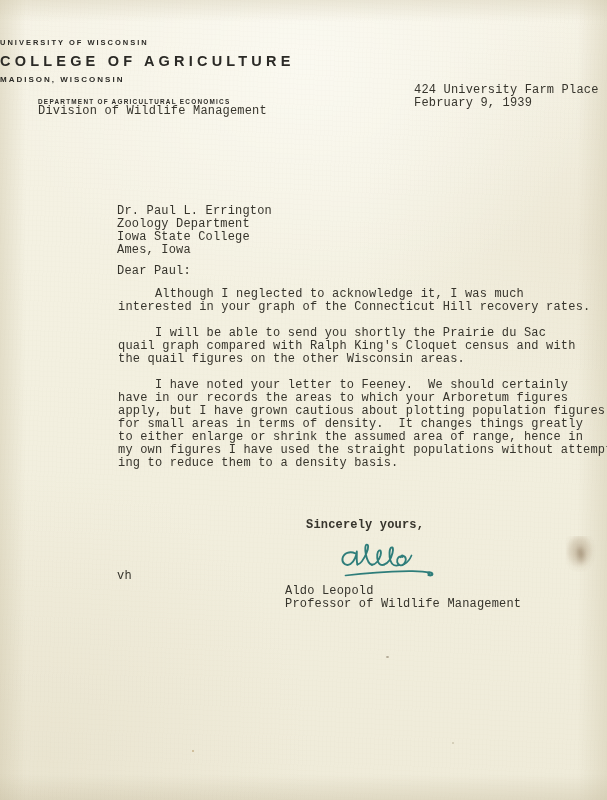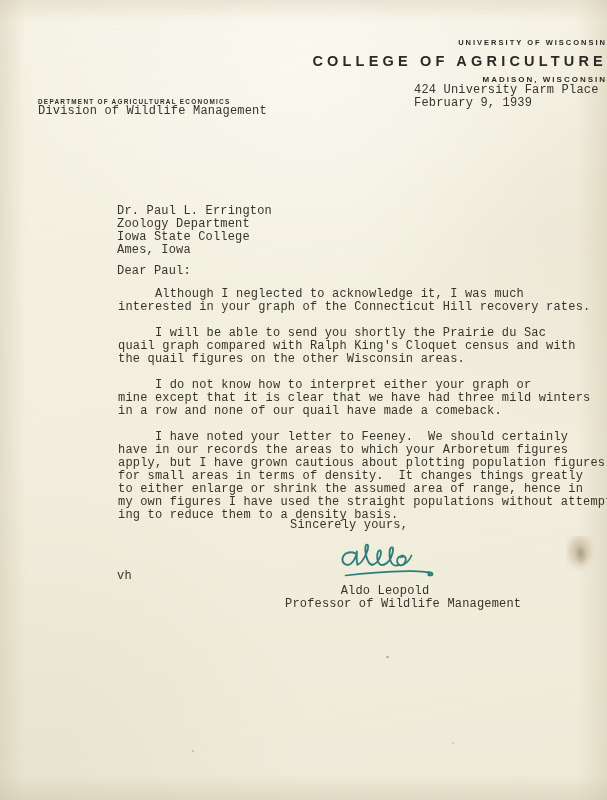--- a/index.html
+++ b/index.html
@@ -70,35 +70,34 @@
     position: absolute;
     border-radius: 50%;
     pointer-events: none;
   }
 
   
   #letterhead {
     position: absolute;
     left: 0; top: 38px;
     width: 607px;
-    text-align: right;
+    text-align: left;
     color: #2b2a26;
   }
   #lh-university {
     font-size: 7.5px;
     font-weight: 700;
     letter-spacing: 2.0px;
     margin-bottom: 6px;
   }
   #lh-college {
     font-size: 14.5px;
     font-weight: 700;
     letter-spacing: 4.2px;
     margin-bottom: 6px;
-    padding-left: 24px;
   }
   #lh-city {
     font-size: 8px;
     font-weight: 700;
     letter-spacing: 2.0px;
   }
   #lh-department {
     position: absolute;
     left: 38px; top: 98px;
     font-size: 6.4px;
@@ -135,21 +134,21 @@
   #body {
     position: absolute;
     left: 117px; top: 288px;
     width: 430px;
   }
   .para {
     margin: 0 0 13px 1px;
   }
   #closing {
     position: absolute;
-    left: 290px; top: 519px;
+    left: 306px; top: 519px; font-weight: bold;
   }
   #signature-name {
     position: absolute;
     left: 285px; top: 585px;
   }
   #initials {
     position: absolute;
     left: 117px; top: 570px;
   }
 
@@ -204,23 +203,20 @@
   </div>
 
   <div id="salutation" class="tw">Dear Paul:</div>
 
   <div id="body">
     <p class="tw para">     Although I neglected to acknowledge it, I was much
 interested in your graph of the Connecticut Hill recovery rates.</p>
     <p class="tw para">     I will be able to send you shortly the Prairie du Sac
 quail graph compared with Ralph King's Cloquet census and with
 the quail figures on the other Wisconsin areas.</p>
-    <p class="tw para">     I do not know how to interpret either your graph or
-mine except that it is clear that we have had three mild winters
-in a row and none of our quail have made a comeback.</p>
     <p class="tw para">     I have noted your letter to Feeney.  We should certainly
 have in our records the areas to which your Arboretum figures
 apply, but I have grown cautious about plotting population figures
 for small areas in terms of density.  It changes things greatly
 to either enlarge or shrink the assumed area of range, hence in
 my own figures I have used the straight populations without attempt-
 ing to reduce them to a density basis.</p>
   </div>
 
   <div id="closing" class="tw">Sincerely yours,</div>
@@ -240,19 +236,19 @@
 
       <path d="M68.5 24 C71.5 22.5, 74 19, 75.5 15.5" stroke-width="1.7"></path>
 
       <path d="M9.5 35.5 C28 33.2, 52 31.6, 73 31.2 C82.5 31.0, 89.5 31.6, 93.5 32.9" stroke-width="1.7"></path>
 
       <path d="M92 32.6 C94.6 32.2, 96.4 32.9, 96.3 34.1 C96.2 35.3, 94.2 35.6, 92.6 34.9" stroke-width="2.3"></path>
     </g>
   </svg>
 
   <div id="signature-name">
-    <div class="tw" style="text-align:center; width:200px;">Aldo Leopold</div>
+    <div class="tw" style="width:200px;">Aldo Leopold</div>
     <div class="tw">Professor of Wildlife Management</div>
   </div>
 
   <div id="initials" class="tw">vh</div>
 
 </div>
 
 </body></html>

